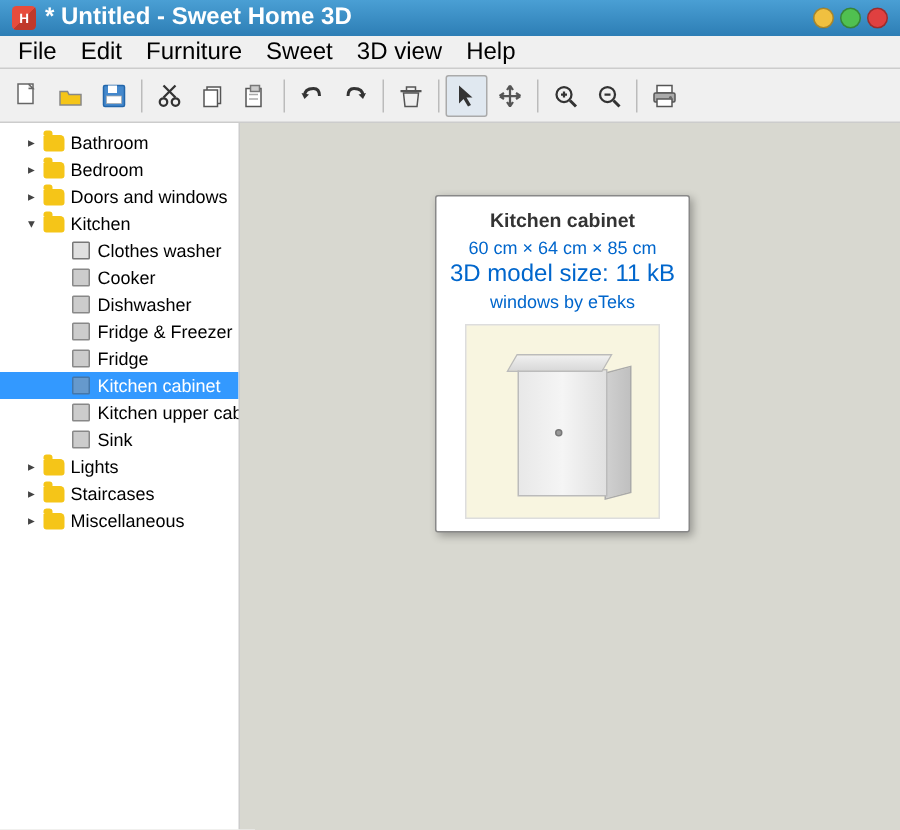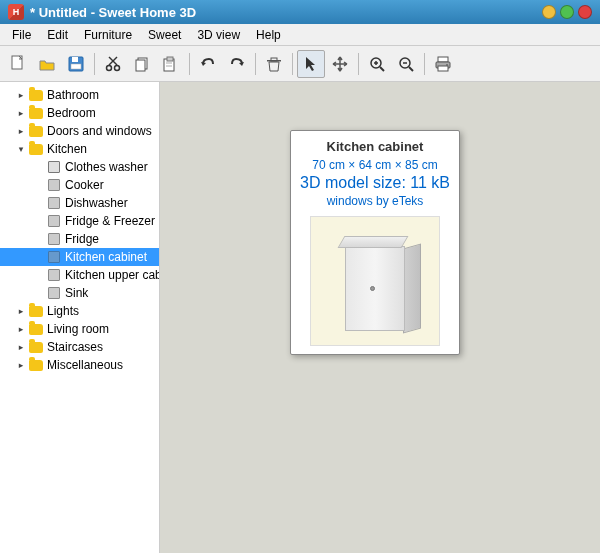--- a/index.html
+++ b/index.html
@@ -26,21 +26,21 @@
     .title-bar-icon {
       width: 16px;
       height: 16px;
       margin-right: 6px;
       background: linear-gradient(135deg, #e74c3c 50%, #c0392b 50%);
       border-radius: 3px;
       display: inline-flex;
       align-items: center;
       justify-content: center;
     }
-    .title-bar-title { flex: 1; font-size: 13px; }
+    .title-bar-title { flex: 1; font-size: 16px; }
     .title-bar-controls { display: flex; gap: 4px; }
     .title-btn {
       width: 14px; height: 14px;
       border-radius: 50%;
       border: 1px solid rgba(0,0,0,0.3);
       cursor: pointer;
       font-size: 8px;
       display: flex; align-items: center; justify-content: center;
     }
     .title-btn.minimize { background: #f0c040; }
@@ -52,21 +52,21 @@
       background: #f0f0f0;
       height: 22px;
       display: flex;
       align-items: center;
       border-bottom: 1px solid #ccc;
       padding: 0 4px;
     }
     .menu-item {
       padding: 2px 8px;
       cursor: pointer;
-      font-size: 12px;
+      font-size: 16px;
       border-radius: 2px;
     }
 
     
     .toolbar {
       background: #f0f0f0;
       height: 36px;
       display: flex;
       align-items: center;
       border-bottom: 1px solid #ccc;
@@ -487,27 +487,20 @@
     </div>
 
     <div class="tree-item indent-1">
       <span class="tree-arrow closed"></span>
       <span class="tree-icon">
         <div class="folder-yellow"></div>
       </span>
       <span>Lights</span>
     </div>
 
-    <div class="tree-item indent-1">
-      <span class="tree-arrow closed"></span>
-      <span class="tree-icon">
-        <div class="folder-yellow"></div>
-      </span>
-      <span>Living room</span>
-    </div>
 
     <div class="tree-item indent-1">
       <span class="tree-arrow closed"></span>
       <span class="tree-icon">
         <div class="folder-yellow"></div>
       </span>
       <span>Staircases</span>
     </div>
 
     <div class="tree-item indent-1">
@@ -517,21 +510,21 @@
       </span>
       <span>Miscellaneous</span>
     </div>
 
   </div>
 
   <div class="right-panel">
 
     <div class="tooltip-popup">
       <div class="tooltip-title">Kitchen cabinet</div>
-      <div class="tooltip-dims">70 cm × 64 cm × 85 cm</div>
+      <div class="tooltip-dims">60 cm × 64 cm × 85 cm</div>
       <div class="tooltip-size">3D model size: 11 kB</div>
       <div class="tooltip-credit">windows by eTeks</div>
 
       <div class="tooltip-preview">
         <div class="cabinet-3d">
           <div class="cabinet-side"></div>
           <div class="cabinet-front"></div>
           <div class="cabinet-top"></div>
           <div class="cabinet-knob"></div>
         </div>

